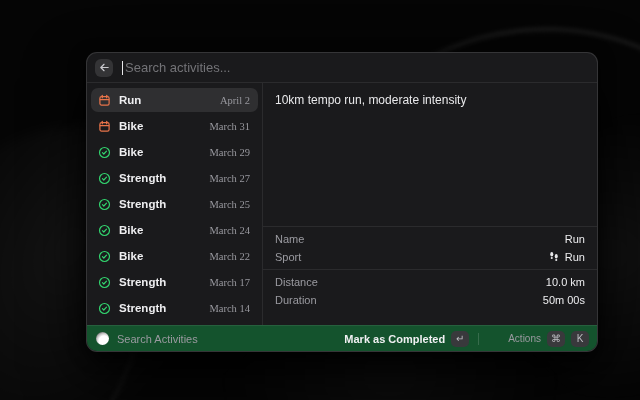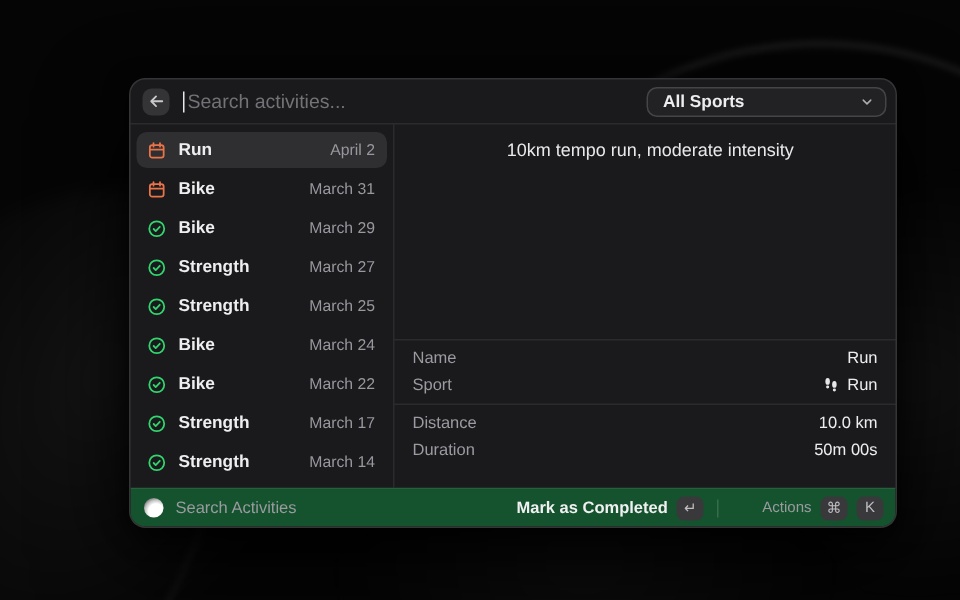--- a/index.html
+++ b/index.html
@@ -94,25 +94,25 @@
   }
   .row {
     height: 24px; border-radius: 7px;
     display: flex; align-items: center;
     padding: 0 8px 0 7px;
     cursor: pointer;
   }
   .row.selected { background: #2f2f31; }
   .row svg { flex: 0 0 auto; margin-right: 8px; display: block; }
   .row-label { font-size: 11.5px; font-weight: bold; color: #eeeef0; flex: 1 1 auto; white-space: nowrap; }
-  .row-date { font-size: 10.5px; color: #98989e; flex: 0 0 auto; }
+  .row-date { font-size: 10.5px; color: #98989e; flex: 0 0 auto; font-family: Liberation Serif, serif; }
 
   .detail {
     flex: 1 1 auto; display: flex; flex-direction: column;
-    padding: 10px 5px 0 12px; min-width: 0; position: relative; align-items: center;
+    padding: 10px 5px 0 12px; min-width: 0; position: relative;
   }
   .description { font-size: 12px; color: #e9e9eb; line-height: 1.3; }
   .metadata { position: absolute; left: 0; right: 0; bottom: 16px; }
   .meta-divider { height: 1px; background: rgba(255,255,255,0.08); margin: 3px 0; }
   .meta-row {
     height: 18px; display: flex; align-items: center;
     padding: 0 12px; 
   }
   .meta-label { font-size: 11px; color: #9b9ba1; flex: 1 1 auto; }
   .meta-value { font-size: 11px; color: #ededef; display: flex; align-items: center; gap: 5px; }
@@ -159,26 +159,20 @@
 
     <div class="header">
       <button class="back-btn">
         <svg width="11" height="11" viewBox="0 0 24 24" fill="none" stroke="#c9c9cd" stroke-width="2.6" stroke-linecap="round" stroke-linejoin="round">
           <path d="M20 12H5"></path>
             <path d="M11 5l-7 7 7 7"></path>
         </svg>
       </button>
       <span class="caret"></span>
       <div class="search-ph">Search activities...</div>
-      <div class="dropdown">
-        <span class="dd-value">All Sports</span>
-        <svg width="10" height="10" viewBox="0 0 24 24" fill="none" stroke="#aeaeb2" stroke-width="2.4" stroke-linecap="round" stroke-linejoin="round">
-          <path d="M6 9l6 6 6-6"></path>
-        </svg>
-      </div>
     </div>
 
     <div class="body">
       <div class="list" id="activity-list">
           <div class="row selected">
             <svg viewBox="0 0 24 24" width="13" height="13" fill="none" stroke="#e8744a" stroke-width="2.2" stroke-linecap="round">
               <rect x="3.5" y="5" width="17" height="15.5" rx="3"></rect>
               <line x1="8" y1="2.5" x2="8" y2="7"></line>
               <line x1="16" y1="2.5" x2="16" y2="7"></line>
               <line x1="4" y1="10.5" x2="20" y2="10.5"></line>

